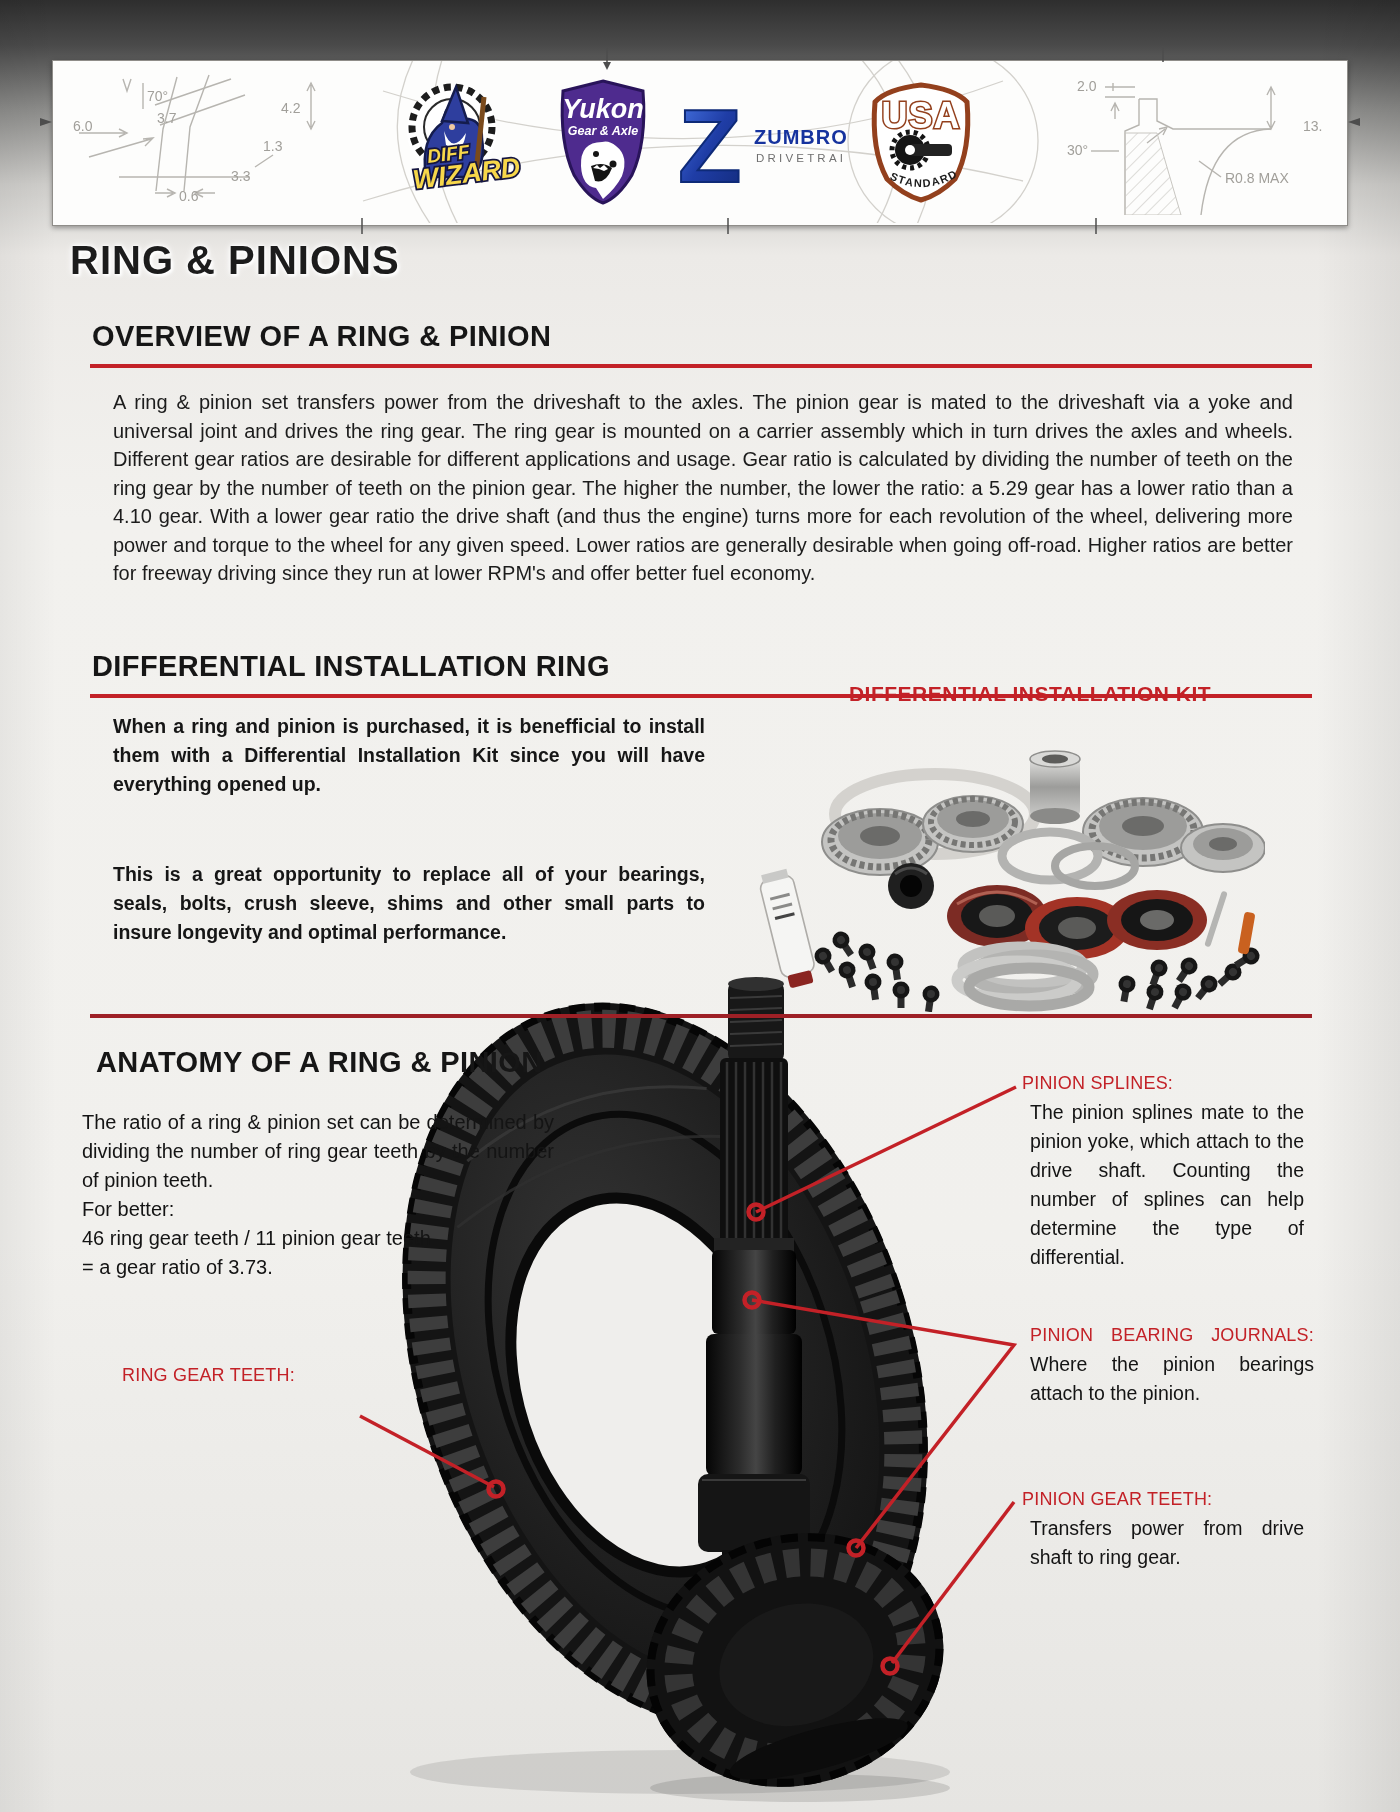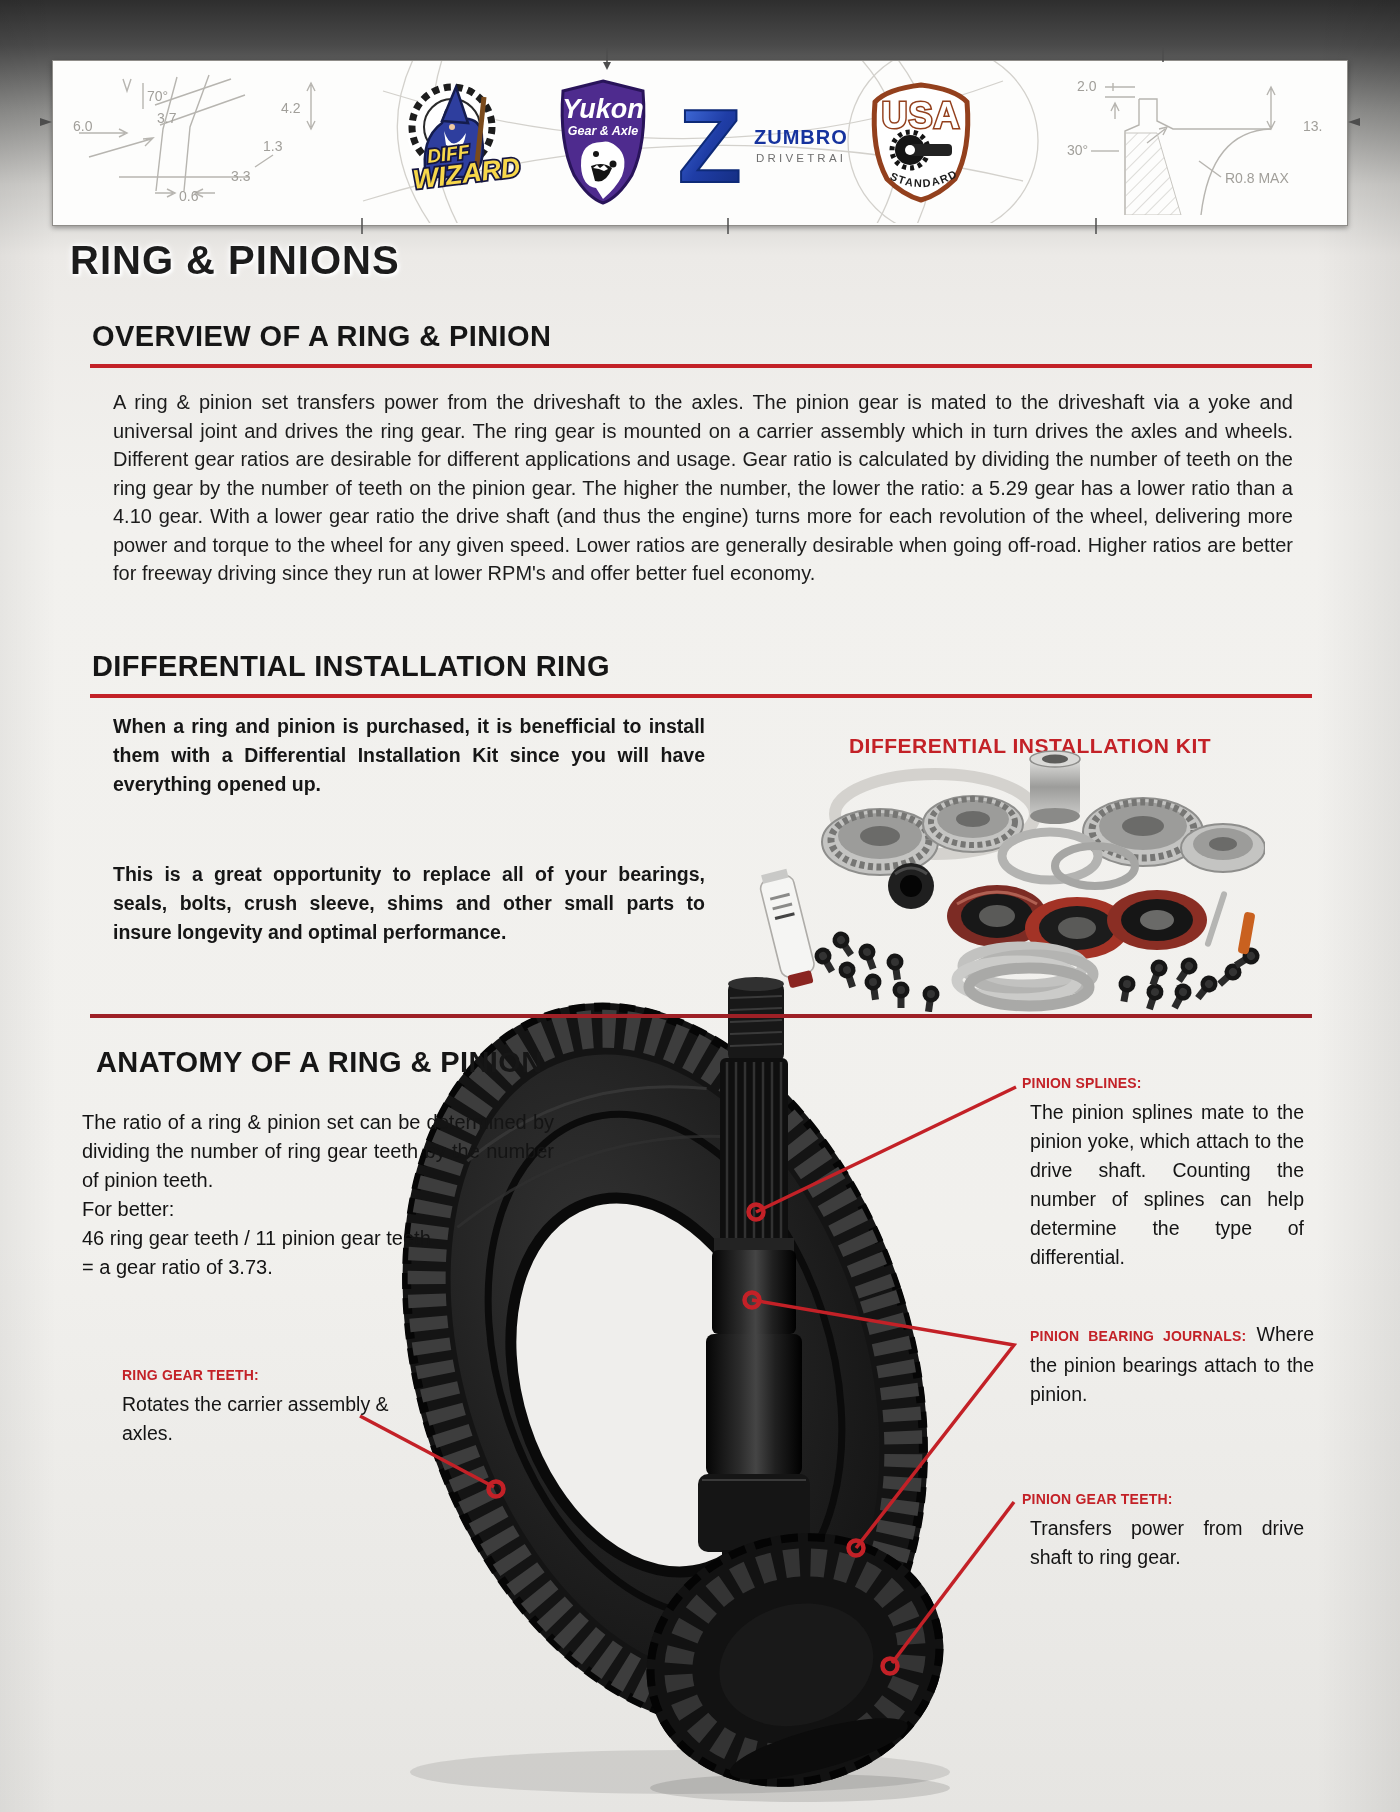--- a/index.html
+++ b/index.html
@@ -19,21 +19,21 @@
   .h-section{font-size:29px;font-weight:bold;color:#161616;letter-spacing:.4px;}
   .rule{height:4px;background:#c32127;}
   .rule-dark{height:4px;background:#9e2026;}
   .body-text{font-size:20px;line-height:28.5px;color:#1c1c1c;text-align:justify;}
   .kit-p{font-size:19.5px;line-height:29px;font-weight:bold;color:#161616;text-align:justify;}
   .kit-caption{font-size:21px;font-weight:bold;color:#c32127;letter-spacing:.5px;text-align:center;}
   .anat-intro{font-size:20px;line-height:29px;color:#141414;}
   .anat-intro p{margin:0;text-align:justify;}
   .anat-intro div{margin:0;}
   .co{z-index:3;}
-  .co .co-label{font-size:14px;font-weight:bold;color:#c32127;line-height:30px;letter-spacing:.2px;}
+  .co .co-label{font-size:18px;font-weight:normal;color:#c32127;line-height:30px;letter-spacing:.2px;}
   .co p{margin:0;font-size:19.5px;line-height:29px;color:#141414;}
   .co p.just{text-align:justify;margin-left:8px;}
   svg text{font-family:"Liberation Sans",sans-serif;}
   .techtxt{fill:#a19f9a;font-size:14px;}
   .z2{z-index:2;}
   .z3{z-index:3;}
 </style>
 </head>
 <body>
 
@@ -180,21 +180,21 @@
   <div class="abs page-title z2">RING &amp; PINIONS</div>
 
   <div class="abs h-section z2" style="left:92px;top:320px;">OVERVIEW OF A RING &amp; PINION</div>
   <div class="abs rule z2" style="left:90px;top:364px;width:1222px;"></div>
   <div class="abs body-text z2" style="left:113px;top:388px;width:1180px;">A ring &amp; pinion set transfers power from the driveshaft to the axles. The pinion gear is mated to the driveshaft via a yoke and universal joint and drives the ring gear. The ring gear is mounted on a carrier assembly which in turn drives the axles and wheels. Different gear ratios are desirable for different applications and usage. Gear ratio is calculated by dividing the number of teeth on the ring gear by the number of teeth on the pinion gear. The higher the number, the lower the ratio: a 5.29 gear has a lower ratio than a 4.10 gear. With a lower gear ratio the drive shaft (and thus the engine) turns more for each revolution of the wheel, delivering more power and torque to the wheel for any given speed. Lower ratios are generally desirable when going off-road. Higher ratios are better for freeway driving since they run at lower RPM's and offer better fuel economy.</div>
 
   <div class="abs h-section z2" style="left:92px;top:650px;">DIFFERENTIAL INSTALLATION RING</div>
   <div class="abs rule z2" style="left:90px;top:694px;width:1222px;"></div>
   <div class="abs kit-p z2" style="left:113px;top:712px;width:592px;">When a ring and pinion is purchased, it is benefficial to install them with a Differential Installation Kit since you will have everything opened up.</div>
   <div class="abs kit-p z2" style="left:113px;top:860px;width:592px;">This is a great opportunity to replace all of your bearings, seals, bolts, crush sleeve, shims and other small parts to insure longevity and optimal performance.</div>
-  <div class="abs kit-caption z2" style="left:800px;top:734px;width:460px;">DIFFERENTIAL INSTALLATION KIT</div>
+  <div class="abs kit-caption z2" style="left:800px;top:682px;width:460px;">DIFFERENTIAL INSTALLATION KIT</div>
 
   <svg class="abs z2" style="left:745px;top:744px;width:520px;height:268px" viewBox="0 0 520 268">
     <defs>
       <linearGradient id="silver" x1="0" y1="0" x2="0" y2="1">
         <stop offset="0" stop-color="#e2e2e0"></stop>
           <stop offset=".5" stop-color="#9c9c9a"></stop>
           <stop offset="1" stop-color="#c9c9c7"></stop>
       </linearGradient>
       <g id="bolt">
         <rect x="-3.5" y="0" width="7" height="18" fill="#2a2a2a"></rect>
@@ -408,21 +408,20 @@
 
   <div class="abs co" style="left:1022px;top:1320px;width:292px;">
     <p class="just">
       <span class="co-label">PINION BEARING JOURNALS:</span>
       <span>Where the pinion bearings attach to the pinion.</span>
     </p>
   </div>
 
   <div class="abs co" style="left:122px;top:1360px;width:300px;">
     <div class="co-label">RING GEAR TEETH:</div>
-    <p style="width:280px;">Rotates the carrier assembly &amp; axles.</p>
   </div>
 
   <div class="abs co" style="left:1022px;top:1484px;width:282px;">
     <div class="co-label">PINION GEAR TEETH:</div>
     <p class="just">Transfers power from drive shaft to ring gear.</p>
   </div>
 
 </div>
 
 </body></html>

